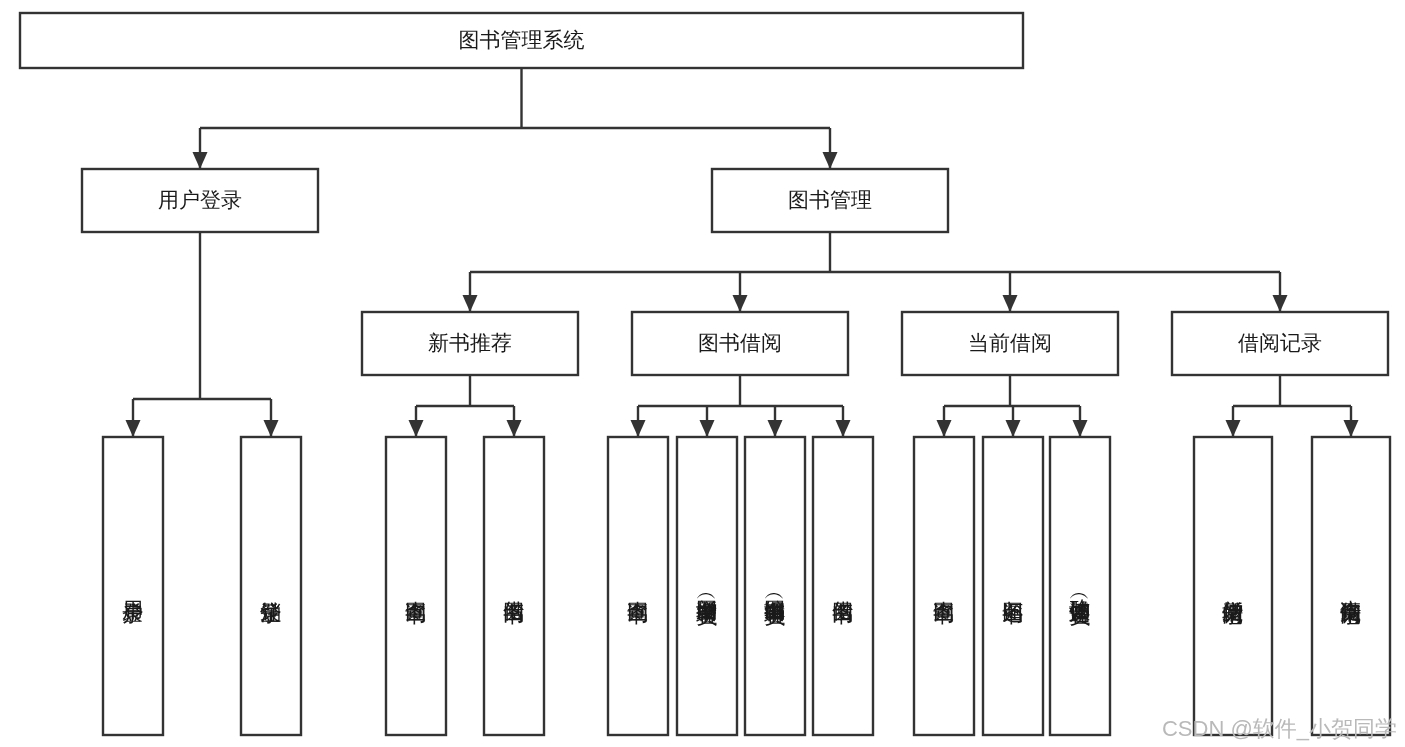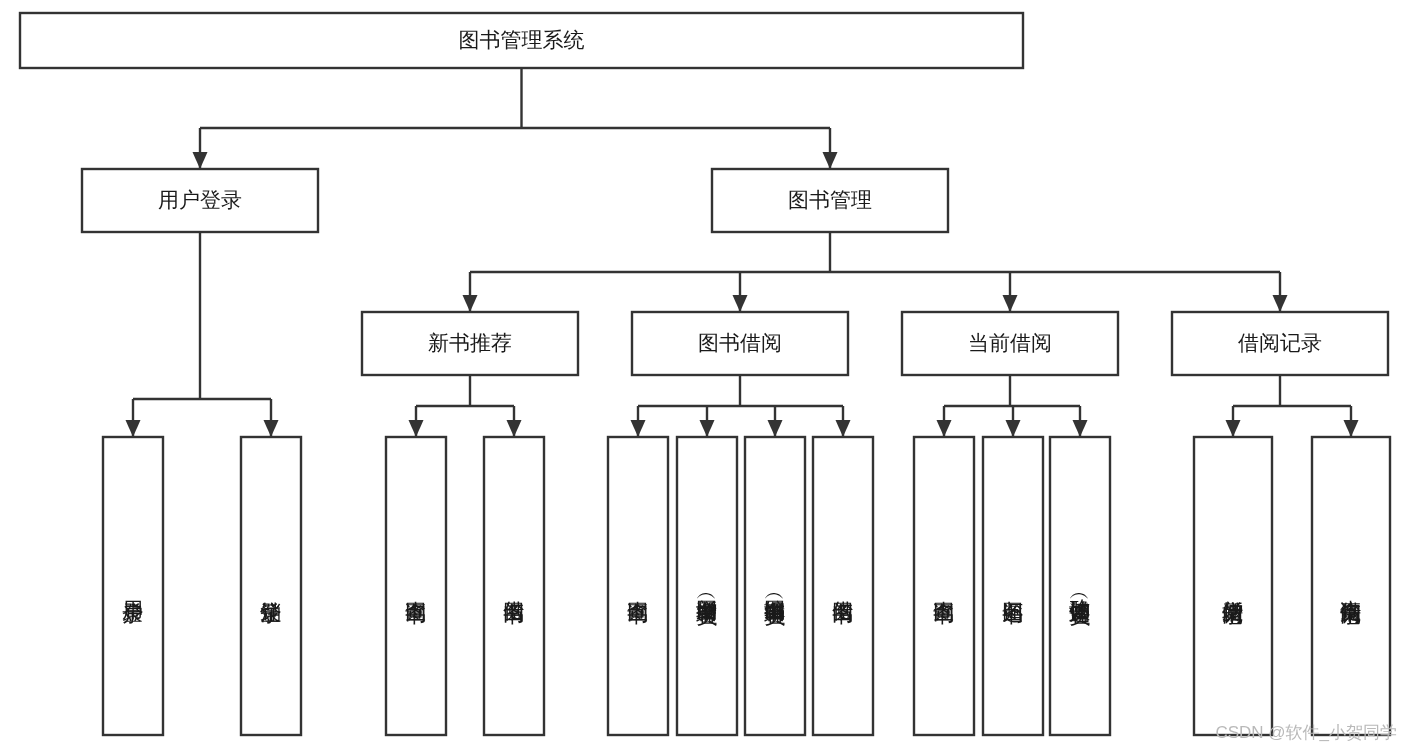--- a/index.html
+++ b/index.html
@@ -60,21 +60,21 @@
     letter-spacing: 1px;
     white-space: nowrap;
     pointer-events: none;
     user-select: none;
   }
   .watermark {
     position: absolute;
     right: 8px;
     bottom: 3px;
     font-family: "Liberation Sans", "DejaVu Sans", sans-serif;
-    font-size: 17px;
+    font-size: 22px;
     color: #b9b9b9;
     white-space: nowrap;
     user-select: none;
   }
 </style>
 </head>
 <body>
 
 <div id="canvas">
 

